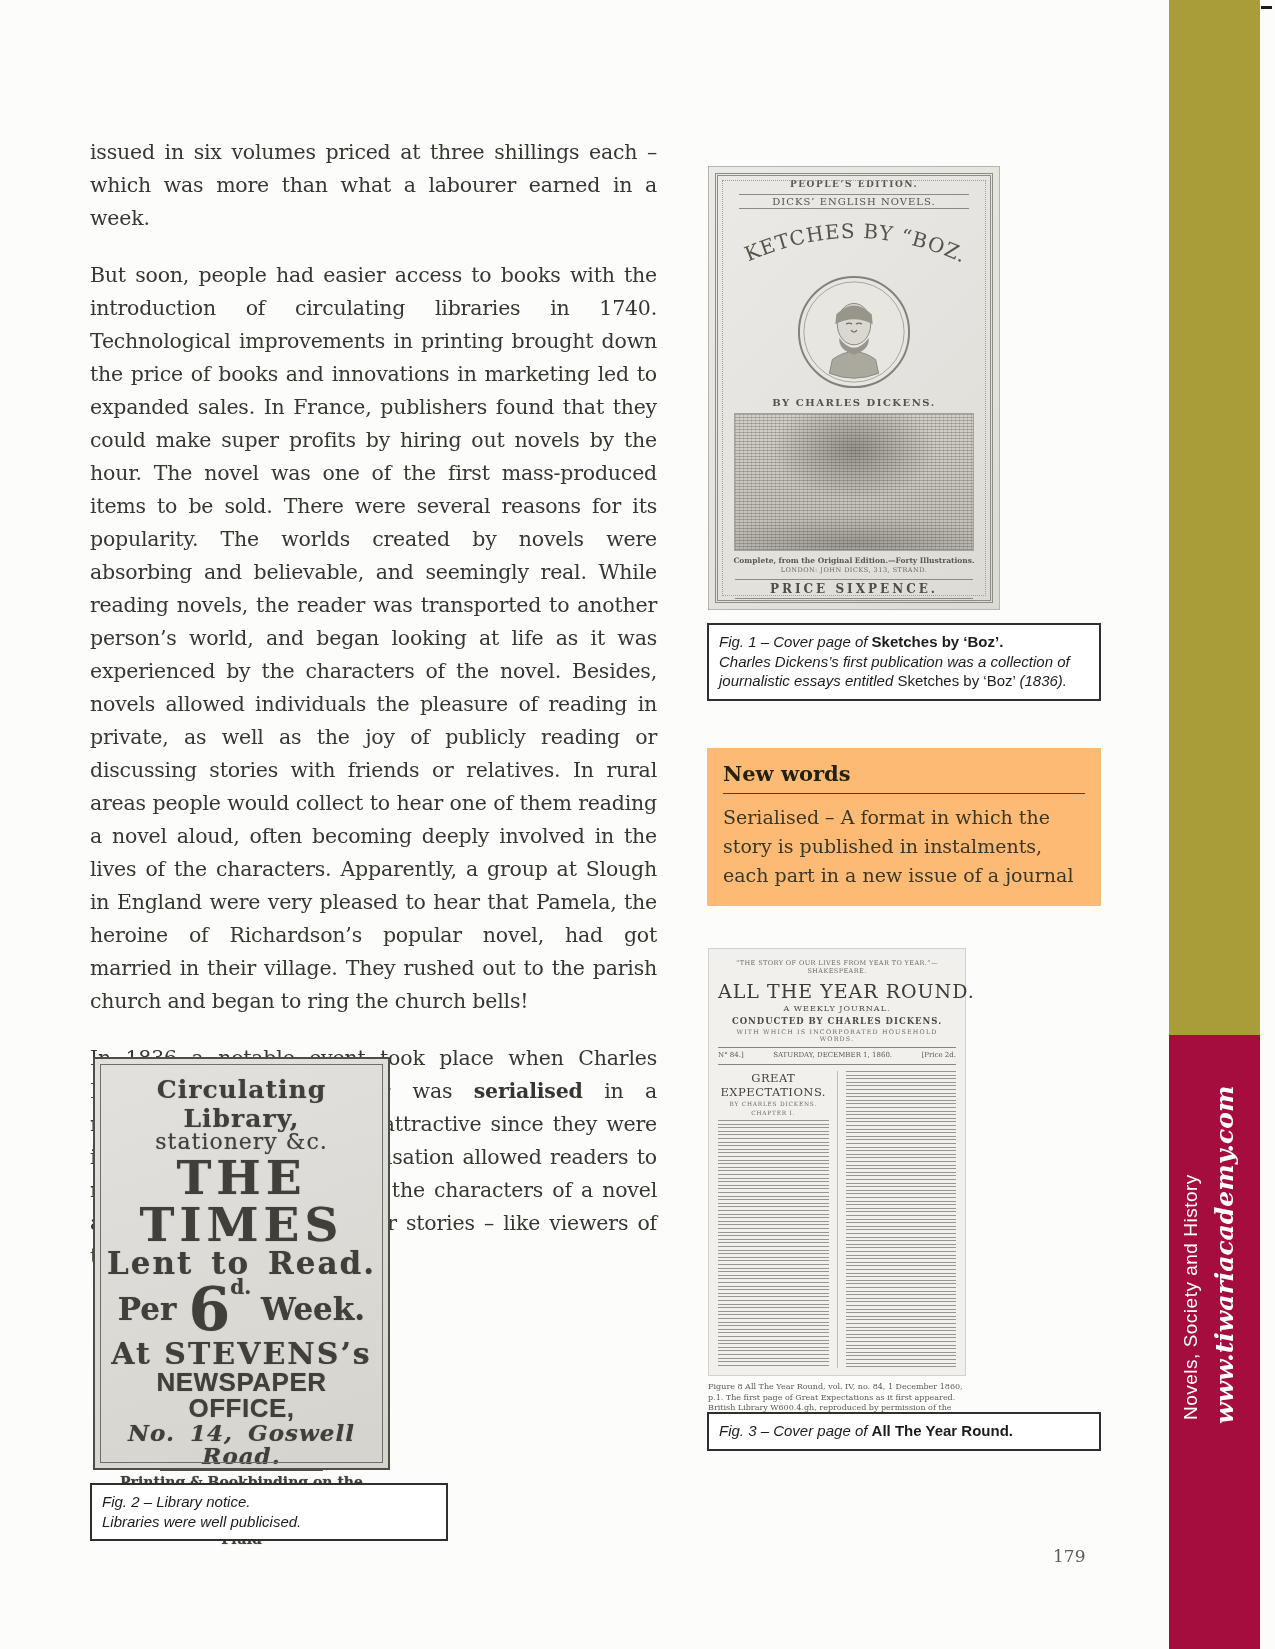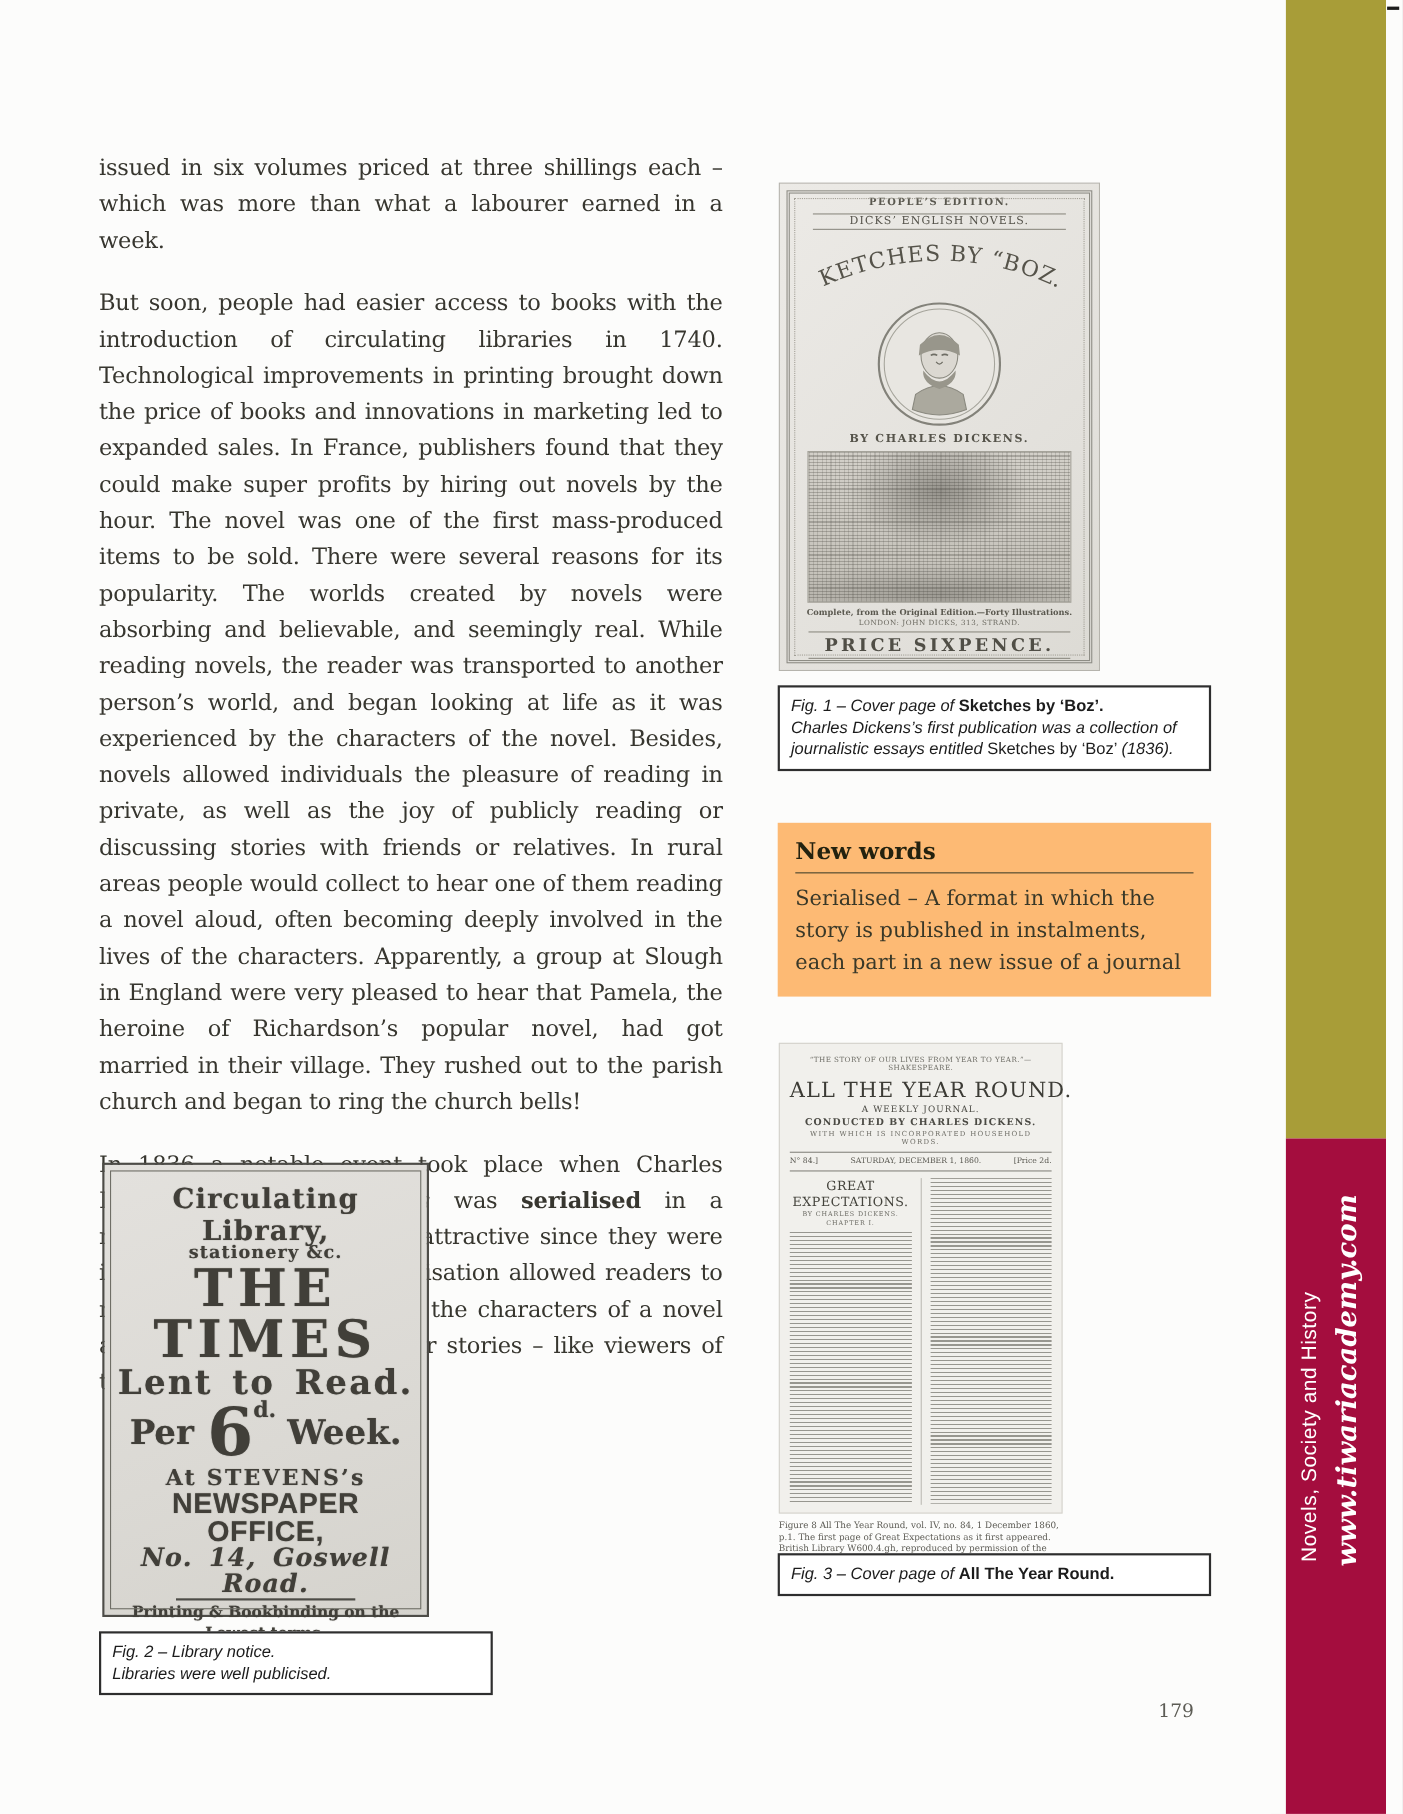--- a/index.html
+++ b/index.html
@@ -55,21 +55,21 @@
       radial-gradient(ellipse 55% 60% at 50% 26%, rgba(58,56,50,.38), rgba(58,56,50,0) 62%),
       radial-gradient(ellipse 90% 30% at 50% 95%, rgba(58,56,50,.28), rgba(58,56,50,0) 70%),
       repeating-linear-gradient(0deg, rgba(72,70,63,.30) 0 1px, rgba(0,0,0,0) 1px 3px),
       repeating-linear-gradient(90deg, rgba(72,70,63,.18) 0 1px, rgba(0,0,0,0) 1px 4px),
       linear-gradient(#d3d0c9,#c2bfb7);
     border:1px solid #a5a39a;
   }
   .f1-complete{ font-size:7.5px; font-weight:bold; color:#5a584f; }
   .f1-publisher{ font-size:6.5px; letter-spacing:.5px; color:#6a685f; margin-top:-4px;}
   .f1-price{
-    font-size:16px; font-weight:bold; letter-spacing:3px; color:#504e46; width:88%;
+    font-size:12px; font-weight:bold; letter-spacing:3px; color:#504e46; width:88%;
     border-top:1px solid #8d8b82; border-bottom:1px solid #8d8b82; padding:2px 0; margin-bottom:2px;
   }
 
   
   .new-words{
     position:absolute; left:707px; top:748px; width:394px; min-height:158px;
     background:#fdba74; box-sizing:border-box; padding:13px 16px 14px 16px;
   }
   .nw-title{
     font-size:21px; font-weight:bold; color:#23220f;
@@ -106,28 +106,28 @@
   .fig2{
     position:absolute; left:93px; top:1057px; width:297px; height:413px;
     background:linear-gradient(160deg,#e3e1dd,#dbd9d4 60%,#d5d3cd);
     border:2px solid #4d4c47; box-sizing:border-box;
     display:flex; flex-direction:column; align-items:center; justify-content:space-between;
     padding:16px 10px 12px 10px; text-align:center; color:#413f39;
   }
   .fig2 .inner-frame{ position:absolute; inset:5px; border:1px solid #6f6e66; pointer-events:none; }
   .ad-ink{ text-shadow:0 0 1px rgba(65,63,57,.55); }
   .ad-line1{ font-size:25px; font-weight:bold; letter-spacing:1px; word-spacing:14px; }
-  .ad-line2{ font-size:16px; font-weight:bold; letter-spacing:1px; margin-top:-4px; }
+  .ad-line2{ font-size:22px; font-weight:normal; letter-spacing:1px; margin-top:-4px; }
   .ad-times{ font-size:47px; font-weight:bold; letter-spacing:5px; word-spacing:10px; line-height:1; }
   .ad-lent{ font-size:31px; font-weight:bold; letter-spacing:2px; word-spacing:5px; line-height:1; }
   .ad-per-row{ display:flex; align-items:center; justify-content:center; line-height:1; }
   .ad-per,.ad-week{ font-size:31px; font-weight:bold; }
   .ad-six{ font-size:60px; font-weight:bold; margin:0 2px 0 12px; }
   .ad-d{ font-size:20px; font-weight:bold; align-self:flex-start; margin:-2px 10px 0 -2px; }
-  .ad-stevens{ font-size:20px; font-weight:bold; letter-spacing:2px; line-height:1; }
+  .ad-stevens{ font-size:30px; font-weight:bold; letter-spacing:2px; line-height:1; }
   .ad-office{ font-family:"Liberation Sans",sans-serif; font-size:26px; font-weight:bold; letter-spacing:.5px; line-height:1; }
   .ad-road{ font-size:23px; font-weight:bold; font-style:italic; letter-spacing:1px; word-spacing:6px; line-height:1;}
   .ad-sep{ width:60%; border-top:2px solid #4d4c47; margin:2px 0; }
   .ad-small{ font-size:14px; font-weight:bold; line-height:19px; }
 
   
   .band-olive{ position:absolute; left:1169px; top:0; width:91px; height:1035px; background:#a89d38; }
   .band-maroon{ position:absolute; left:1169px; top:1035px; width:91px; height:614px; background:#a40d3e; }
   .v-chapter{
     position:absolute; left:1180px; top:1160px; height:260px; width:24px;

